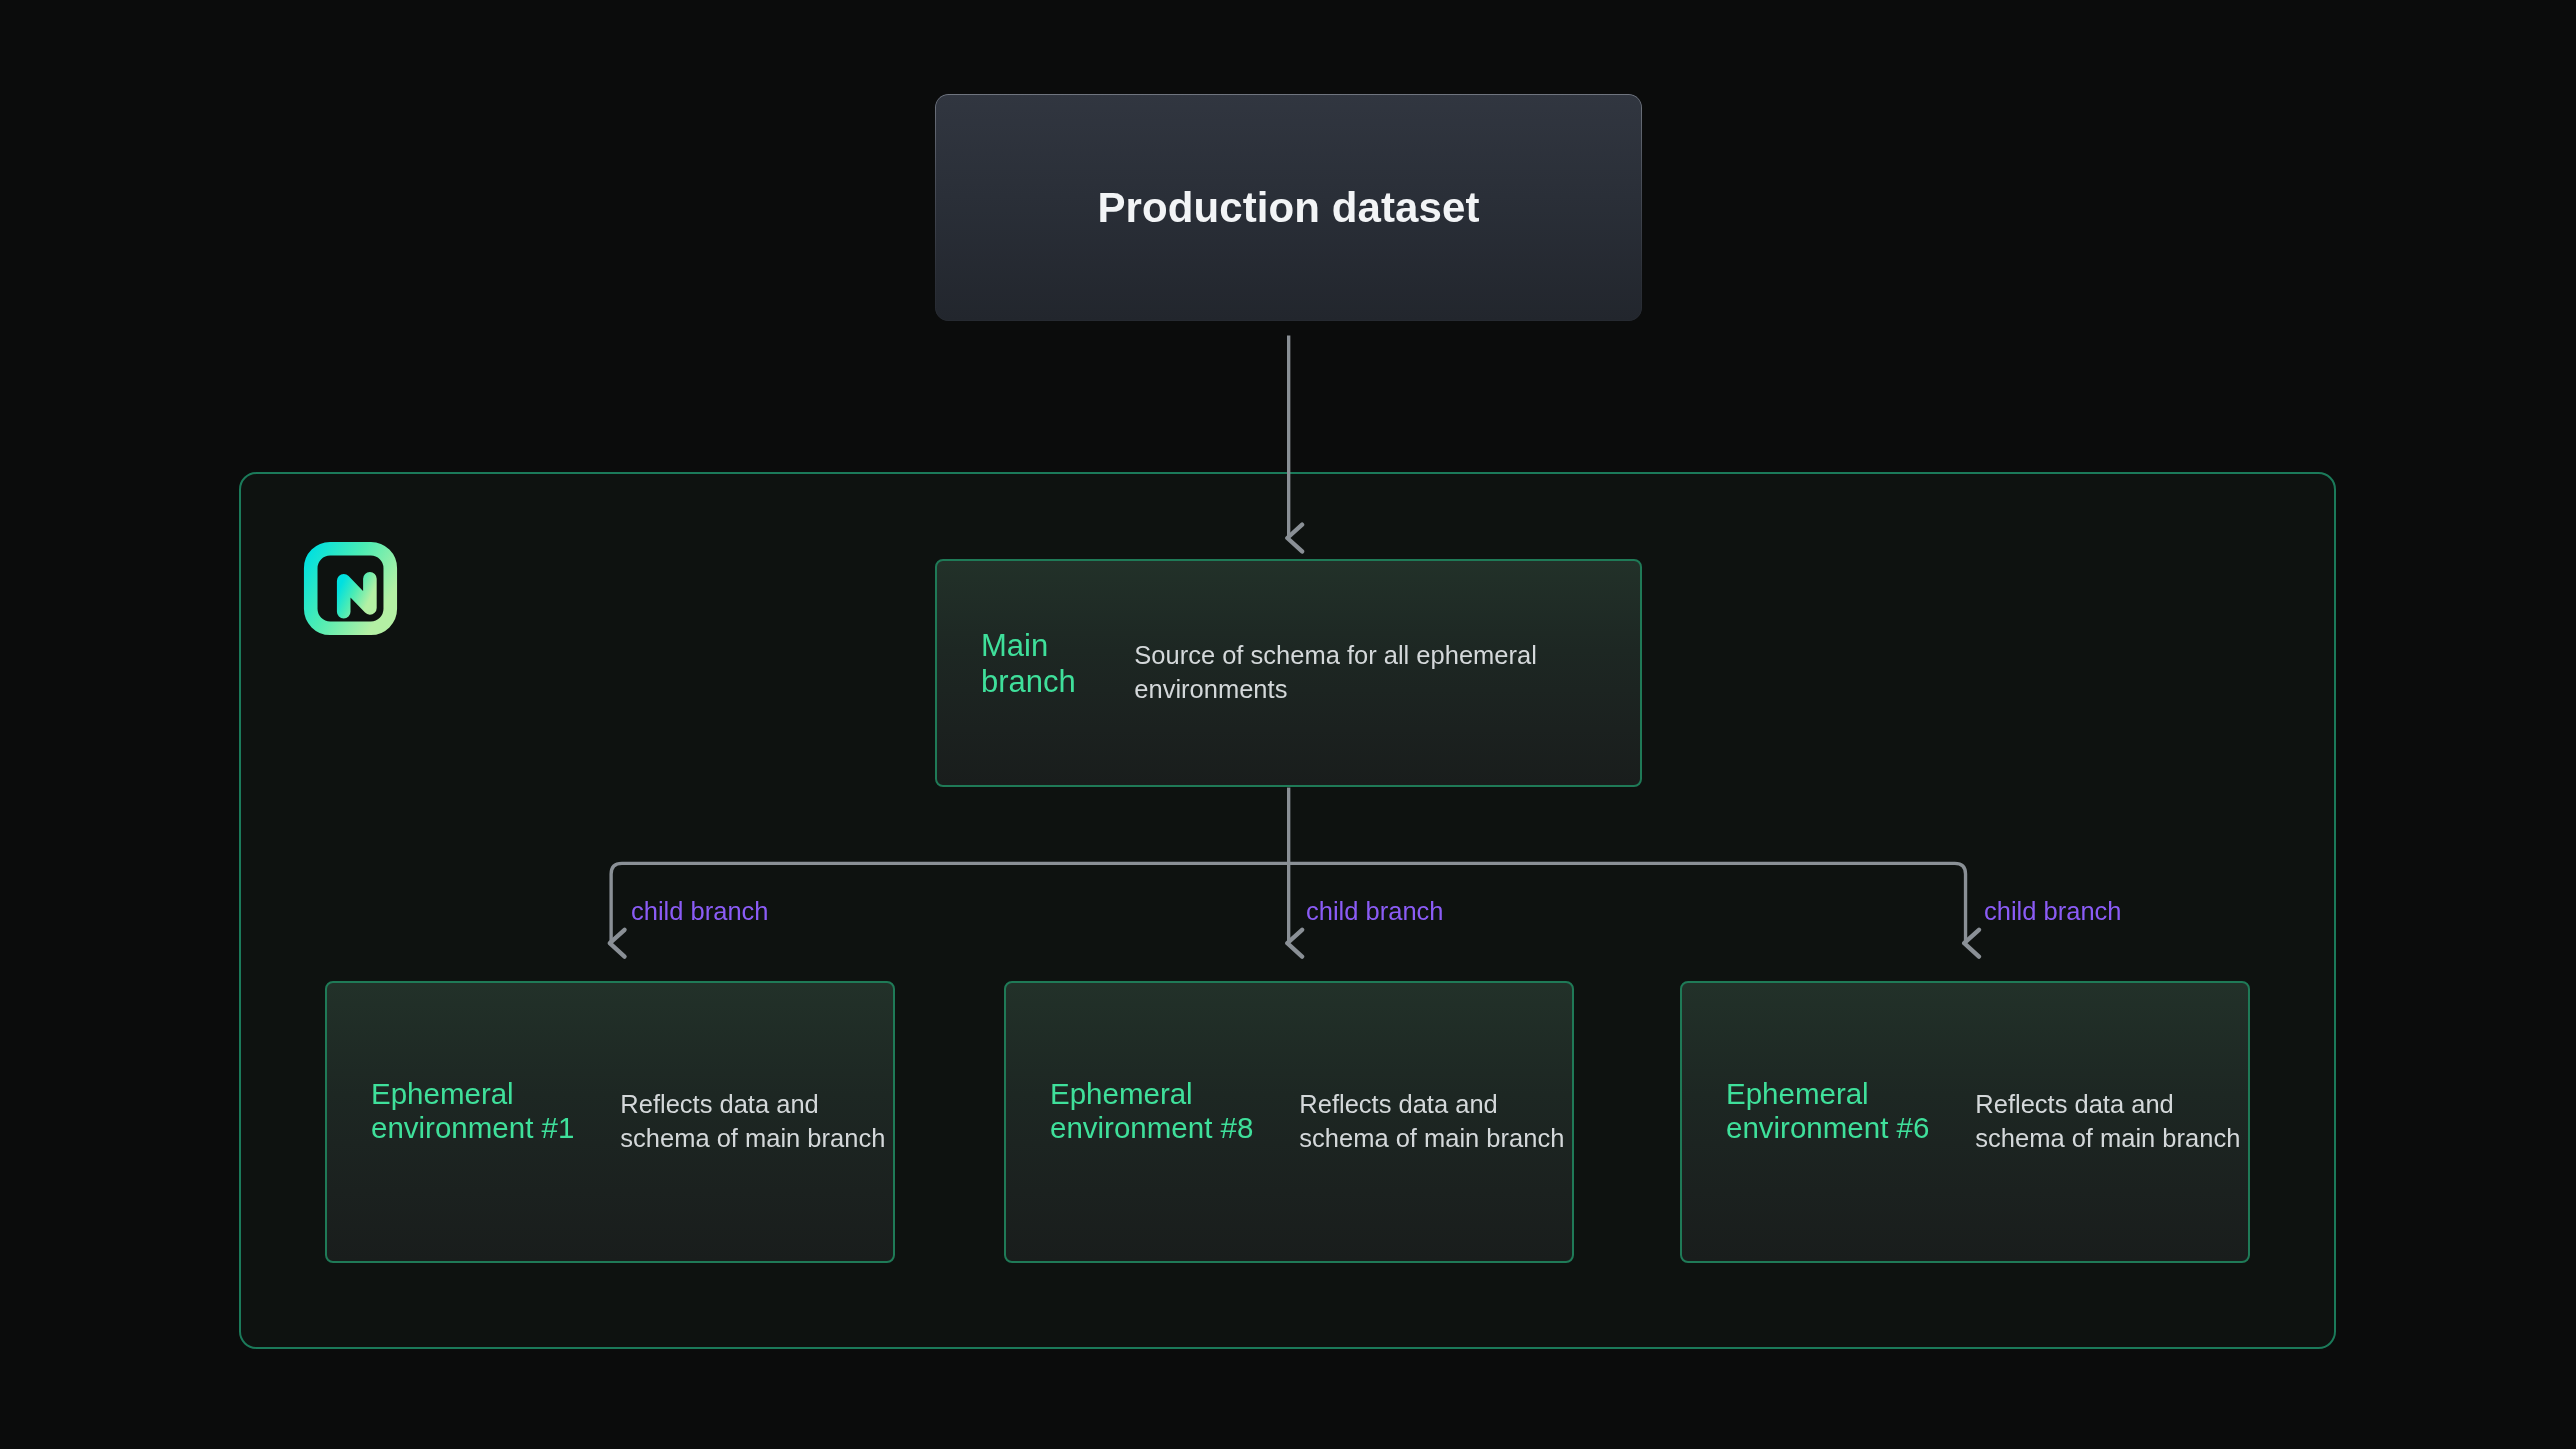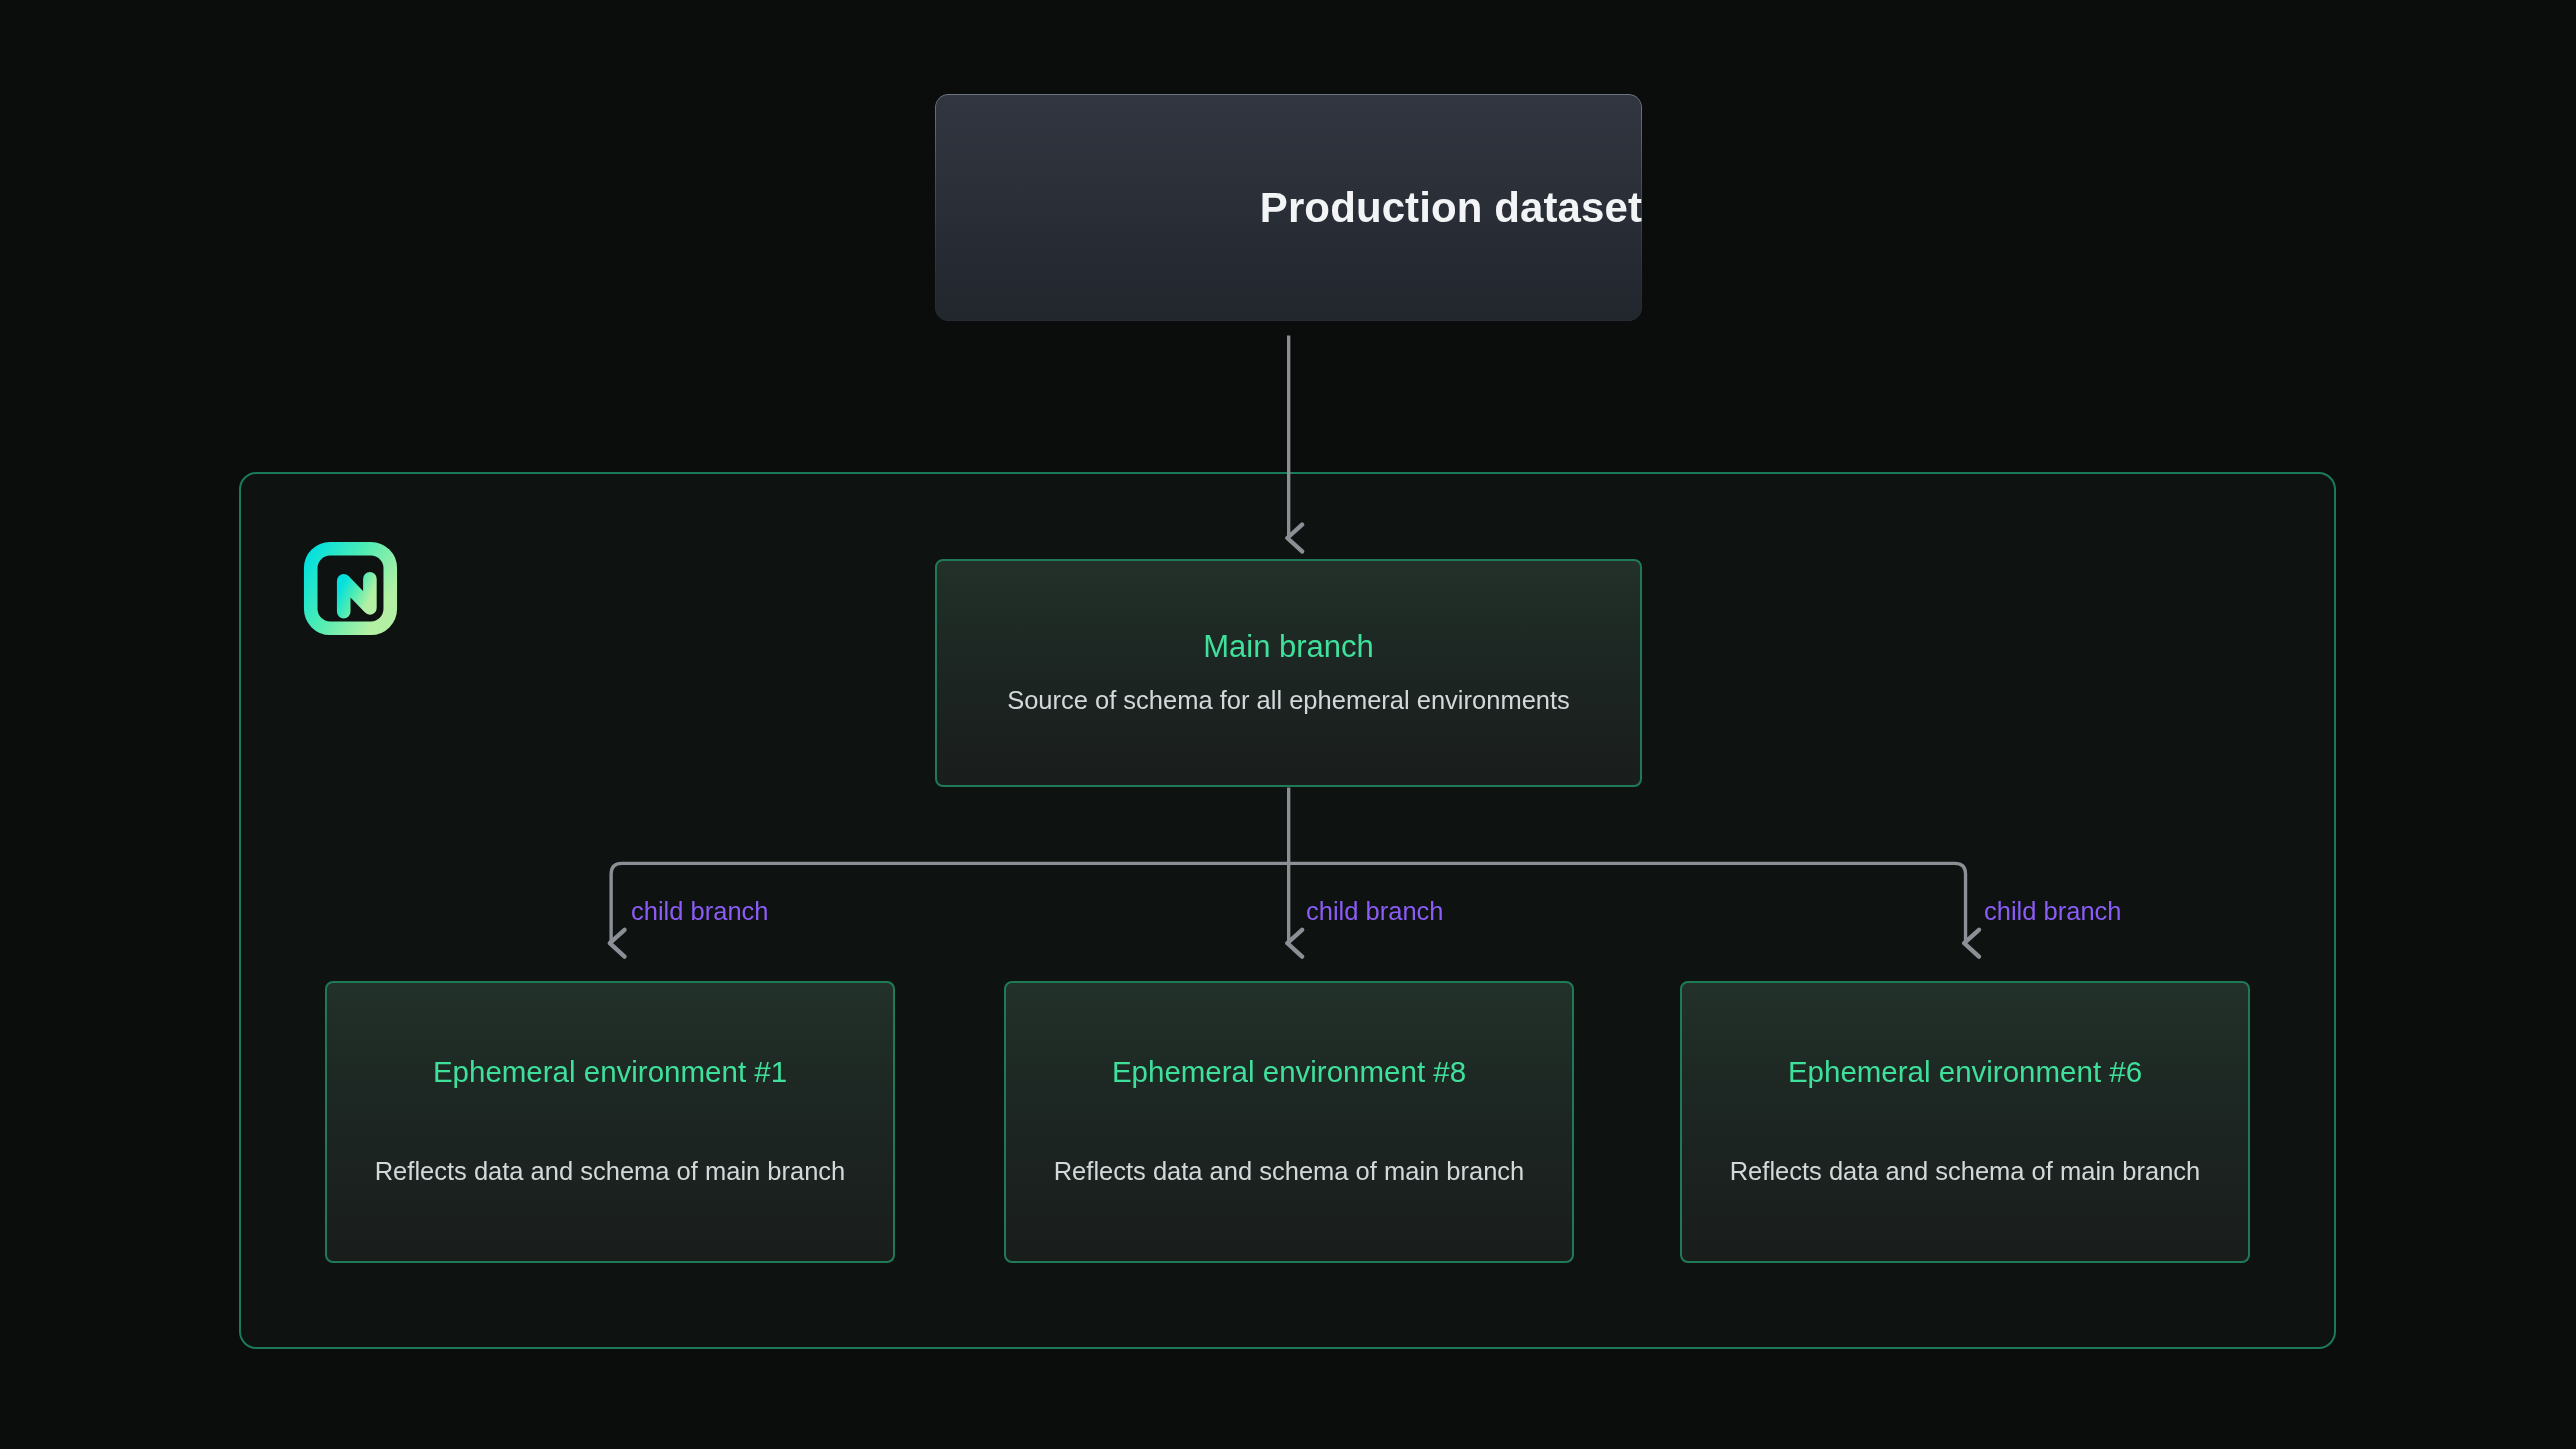--- a/index.html
+++ b/index.html
@@ -21,21 +21,21 @@
     position: absolute;
     left: 935px;
     top: 94px;
     width: 707px;
     height: 227px;
     border-radius: 13.4px;
     background: linear-gradient(180deg, #313640 0%, #2a2f38 45%, #22262d 100%);
     box-sizing: border-box;
     display: flex;
     align-items: center;
-    justify-content: flex-end;
+    justify-content: center;
   }
   .prod-card::before {
     content: "";
     position: absolute;
     inset: 0;
     border-radius: 13.4px;
     padding: 1.3px;
     background: linear-gradient(180deg, #70757f 0%, #4b505a 35%, #2c3038 80%, #262a31 100%);
     -webkit-mask: linear-gradient(#000 0 0) content-box, linear-gradient(#000 0 0);
     -webkit-mask-composite: xor;
@@ -75,24 +75,24 @@
   }
 
   
   .gcard {
     position: absolute;
     border-radius: 8px;
     border: 2px solid #1f7a57;
     box-sizing: border-box;
     background: linear-gradient(180deg, #223129 0%, #1d2723 40%, #1b211f 75%, #191d1c 100%);
     display: flex;
-    flex-direction: column;
     align-items: center;
     justify-content: center;
-    text-align: right;
+    text-align: left;
+    padding-left: 44px;
   }
   .gcard .g-title {
     color: #3fe09b;
     font-size: 29.5px;
     line-height: 1.16;
     font-weight: normal;
   }
   .gcard .g-desc {
     color: #d4d8da;
     font-size: 25.5px;

